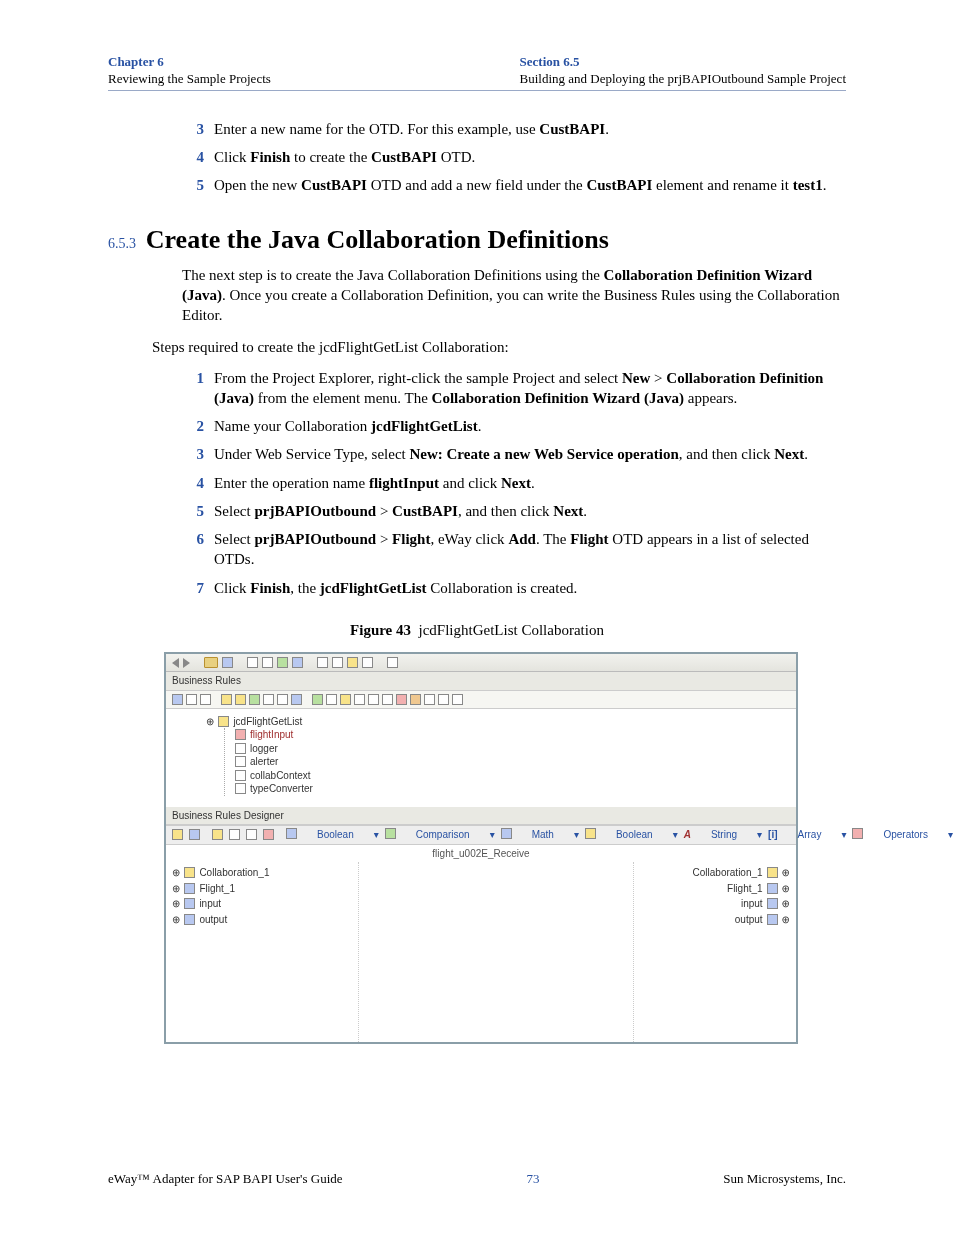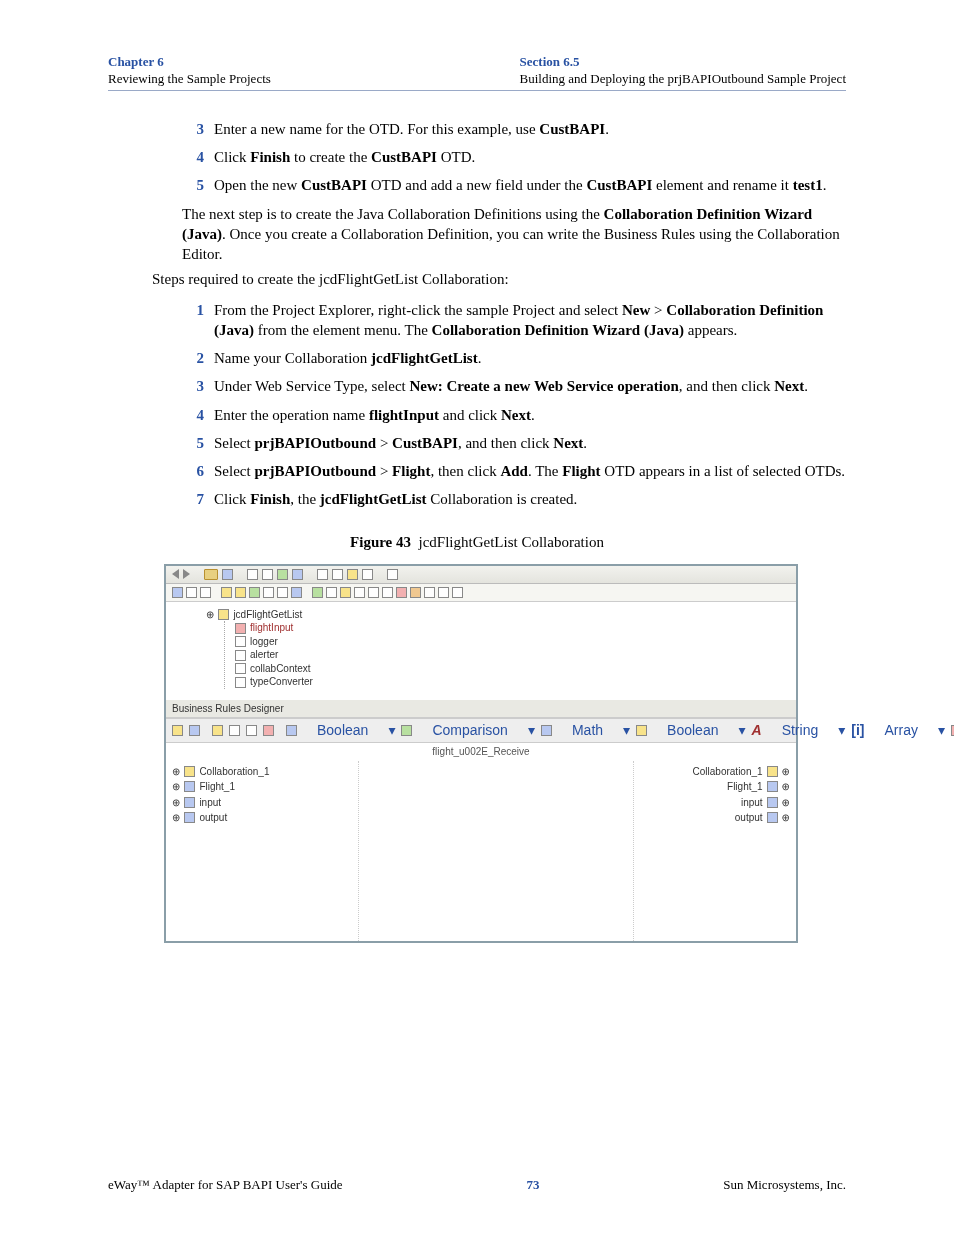--- a/index.html
+++ b/index.html
@@ -10,53 +10,53 @@
 .hdr-right{text-align:left}
 .rule{border-top:1px solid #9aa9c7;margin-top:2px;margin-bottom:28px}
 .body-text{font-size:15px;line-height:1.35}
 .ol{margin-left:74px}
 .li{display:flex;margin-bottom:8px}
 .li .num{color:#2952a3;font-weight:bold;width:22px;text-align:right;margin-right:10px;flex-shrink:0}
 .li .txt{flex:1}
 .sec-head{margin-top:26px;margin-bottom:8px}
 .sec-head .secno{color:#2952a3;font-size:14px;vertical-align:baseline}
 .sec-head .title{font-weight:bold;font-size:26px;color:#000;margin-left:6px}
-.para{margin-left:74px;margin-bottom:5px}
+.para{margin-left:74px;margin-bottom:12px}
 .sub-head{margin-left:44px;font-weight:normal;margin-bottom:10px}
 .fig-cap{text-align:center;margin-top:22px;margin-bottom:12px;font-size:15px}
 .fig-cap .fb{font-weight:bold}
 
 .ss{margin-left:56px;width:630px;border:2px solid #8a9ea8;font-family:Tahoma,Arial,sans-serif;font-size:10px;color:#333}
 .ss-tb{background:linear-gradient(#f2f2ee,#e4e4de);border-bottom:1px solid #bbb;padding:3px 6px;display:flex;gap:4px;align-items:center}
 .ss-section-label{background:#e9e9e3;padding:2px 6px;border-bottom:1px solid #ccc;font-size:10px}
 .ss-tb2{background:#f6f6f2;border-bottom:1px solid #ccc;padding:3px 6px;display:flex;gap:3px;align-items:center}
 .tree{padding:6px 12px 6px 40px;background:#fff;min-height:86px}
 .tree-row{display:flex;align-items:center;gap:4px;color:#333}
 .tree-lvl2{margin-left:18px;border-left:1px dotted #aaa;padding-left:10px}
 .designer-bar{background:#eee;padding:2px 6px;display:flex;gap:6px;align-items:center;border-top:1px solid #ccc;border-bottom:1px solid #ccc}
-.designer-bar .tag{color:#2952a3;font-size:14px;display:flex;align-items:center;gap:20px}
+.designer-bar .tag{color:#2952a3;font-size:10px;display:flex;align-items:flex-start;gap:20px}
 .designer-ctr{text-align:center;font-size:10px;color:#555;padding:2px 0;background:#fff}
 .designer-body{display:flex;background:#fff;height:180px}
 .dcol{flex:0 0 180px;padding:4px 6px}
 .dmid{flex:1;border-left:1px dotted #ccc;border-right:1px dotted #ccc}
 .dright{flex:0 0 150px;padding:4px 6px;text-align:right}
 .drow{display:flex;align-items:center;gap:4px;font-size:10px;color:#333;margin-bottom:2px}
 .drowr{justify-content:flex-end}
 .icn{width:11px;height:11px;display:inline-block;flex-shrink:0}
 .tri-l{border-top:5px solid transparent;border-bottom:5px solid transparent;border-right:7px solid #888;width:0;height:0}
 .tri-r{border-top:5px solid transparent;border-bottom:5px solid transparent;border-left:7px solid #888;width:0;height:0}
 .sq{width:11px;height:11px;border:1px solid #888;background:#fefefe;box-sizing:border-box}
 .sq.y{background:#f8e38a}
 .sq.g{background:#b8e0a0}
 .sq.b{background:#b8c8f0}
 .sq.r{background:#f2b0b0}
 .sq.o{background:#f0c890}
 .folder{width:12px;height:9px;background:#e8d080;border:1px solid #b89030;border-radius:1px}
-.ftr{position:absolute;bottom:42px;left:108px;right:108px;display:flex;justify-content:space-between;font-size:13px}
-.ftr .pg{color:#2952a3;font-weight:bold}
+.ftr{position:absolute;bottom:48px;left:108px;right:108px;display:flex;justify-content:space-between;font-size:13px}
+.ftr .pg{color:#2952a3;font-weight:normal}
 </style>
 </head>
 <body>
 
 <div class="page">
 
   <div class="hdr">
     <div class="hdr-left">
       <div class="blue">Chapter 6</div>
       <div>Reviewing the Sample Projects</div>
@@ -78,20 +78,24 @@
       <div class="li">
         <div class="num">4</div>
         <div class="txt"><span>Click </span><b>Finish</b><span> to create the </span><b>CustBAPI</b><span> OTD.</span></div>
       </div>
       <div class="li">
         <div class="num">5</div>
         <div class="txt"><span>Open the new </span><b>CustBAPI</b><span> OTD and add a new field under the </span><b>CustBAPI</b><span> element and rename it </span><b>test1</b><span>.</span></div>
       </div>
     </div>
 
+    <div class="sec-head">
+      <span class="secno">6.5.3</span>
+      <span class="title">Create the Java Collaboration Definitions</span>
+    </div>
 
     <div class="para"><span>The next step is to create the Java Collaboration Definitions using the </span><b>Collaboration Definition Wizard (Java)</b><span>. Once you create a Collaboration Definition, you can write the Business Rules using the Collaboration Editor.</span></div>
 
     <div class="sub-head">Steps required to create the jcdFlightGetList Collaboration:</div>
 
     <div class="ol">
       <div class="li">
         <div class="num">1</div>
         <div class="txt"><span>From the Project Explorer, right-click the sample Project and select </span><b>New</b><span> &gt; </span><b>Collaboration Definition (Java)</b><span> from the element menu. The </span><b>Collaboration Definition Wizard (Java)</b><span> appears.</span></div>
       </div>
@@ -106,21 +110,21 @@
       <div class="li">
         <div class="num">4</div>
         <div class="txt"><span>Enter the operation name </span><b>flightInput</b><span> and click </span><b>Next</b><span>.</span></div>
       </div>
       <div class="li">
         <div class="num">5</div>
         <div class="txt"><span>Select </span><b>prjBAPIOutbound</b><span> &gt; </span><b>CustBAPI</b><span>, and then click </span><b>Next</b><span>.</span></div>
       </div>
       <div class="li">
         <div class="num">6</div>
-        <div class="txt"><span>Select </span><b>prjBAPIOutbound</b><span> &gt; </span><b>Flight</b><span>, then click </span><b>Add</b><span>. The </span><b>Flight</b><span> OTD appears in a list of selected OTDs.</span></div>
+        <div class="txt"><span>Select </span><b>prjBAPIOutbound</b><span> &gt; </span><b>Flight</b><span>, eWay click </span><b>Add</b><span>. The </span><b>Flight</b><span> OTD appears in a list of selected OTDs.</span></div>
       </div>
       <div class="li">
         <div class="num">7</div>
         <div class="txt"><span>Click </span><b>Finish</b><span>, the </span><b>jcdFlightGetList</b><span> Collaboration is created.</span></div>
       </div>
     </div>
 
     <div class="fig-cap">
       <span class="fb">Figure 43</span>&nbsp;&nbsp;<span>jcdFlightGetList Collaboration</span>
     </div>
@@ -138,20 +142,21 @@
         <span class="icn sq g"></span>
         <span class="icn sq b"></span>
         <span style="width:6px"></span>
         <span class="icn sq"></span>
         <span class="icn sq"></span>
         <span class="icn sq y"></span>
         <span class="icn sq"></span>
         <span style="width:6px"></span>
         <span class="icn sq"></span>
       </div>
+      <div class="ss-section-label">Business Rules</div>
       <div class="ss-tb2">
         <span class="icn sq b"></span>
         <span class="icn sq"></span>
         <span class="icn sq"></span>
         <span style="width:4px"></span>
         <span class="icn sq y"></span>
         <span class="icn sq y"></span>
         <span class="icn sq g"></span>
         <span class="icn sq"></span>
         <span class="icn sq"></span>

